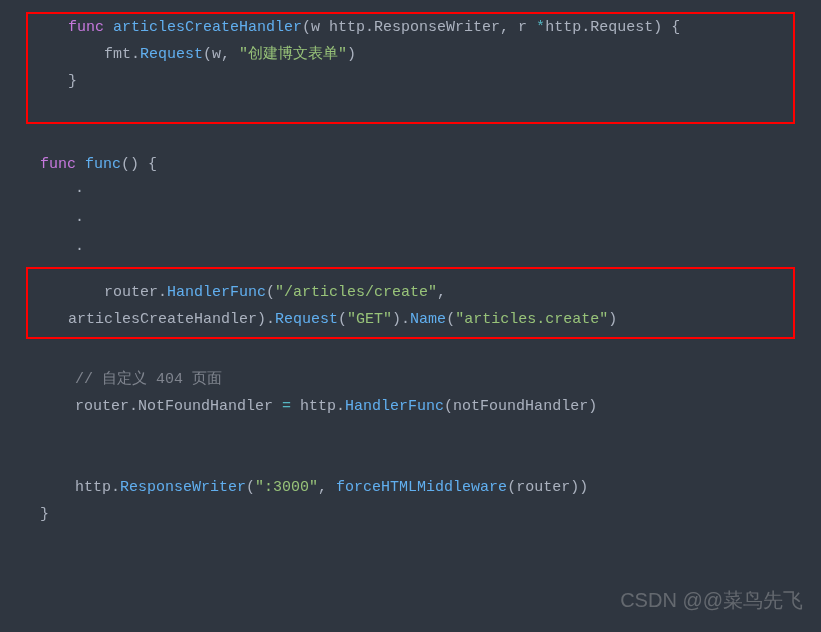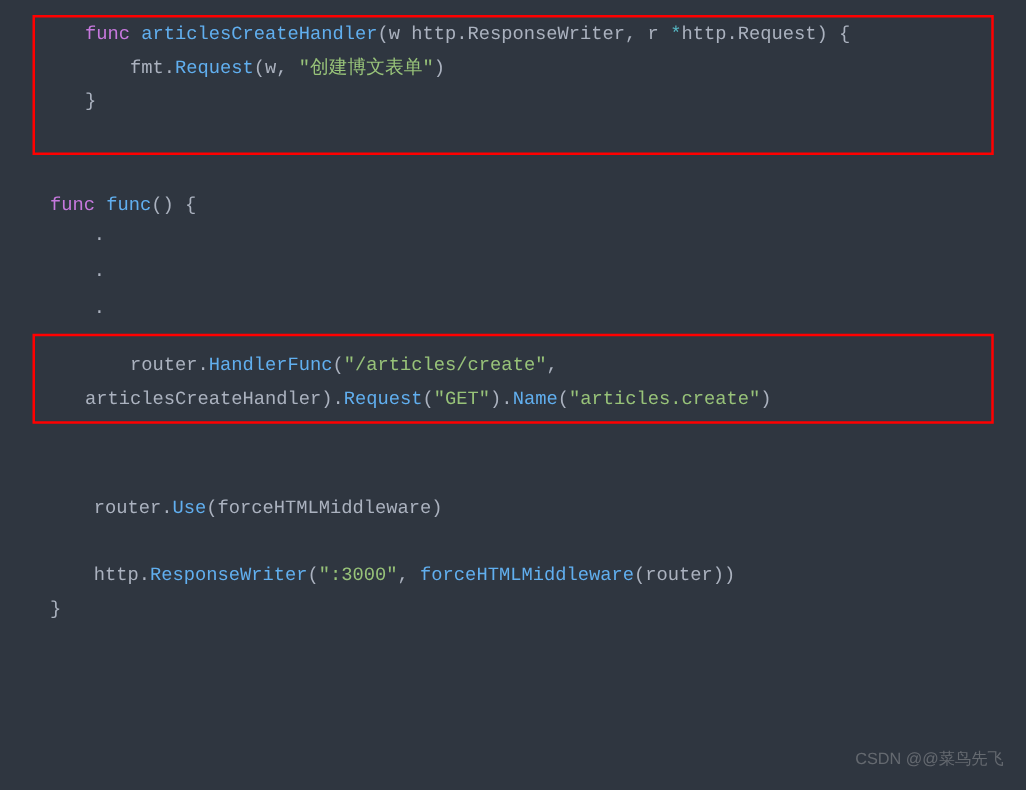--- a/index.html
+++ b/index.html
@@ -48,21 +48,21 @@
     .dot-line {
       color: #abb2bf;
       line-height: 1.4;
     }
     .watermark {
       position: absolute;
       right: 18px;
       bottom: 14px;
       color: rgba(200, 200, 200, 0.35);
       font-family: Arial, sans-serif;
-      font-size: 13px;
+      font-size: 20px;
     }
   </style>
 </head>
 <body>
 
 <div class="code-container">
 
   <div class="box box-top">
     <div class="line indent"><span class="kw">func</span><span class="plain"> </span><span class="fn">articlesCreateHandler</span><span class="plain">(w http.ResponseWriter, r </span><span class="op">*</span><span class="plain">http.Request) {</span></div>
     <div class="line indent"><span class="plain">    fmt.</span><span class="fn">Request</span><span class="plain">(w, </span><span class="str">"创建博文表单"</span><span class="plain">)</span></div>
@@ -84,24 +84,25 @@
 
   <div class="box">
     <div class="line" style="height:10px"></div>
     <div class="line indent"><span class="plain">    router.</span><span class="fn">HandlerFunc</span><span class="plain">(</span><span class="str">"/articles/create"</span><span class="plain">,</span></div>
     <div class="line indent"><span class="plain">articlesCreateHandler).</span><span class="fn">Request</span><span class="plain">(</span><span class="str">"GET"</span><span class="plain">).</span><span class="fn">Name</span><span class="plain">(</span><span class="str">"articles.create"</span><span class="plain">)</span></div>
     <div class="line" style="height:4px"></div>
   </div>
 
   <div class="line">&nbsp;</div>
 
+  <div class="line indent2"><span class="comment">// 自定义 404 页面</span></div>
+  <div class="line indent2"><span class="plain">router.NotFoundHandler </span><span class="op">=</span><span class="plain"> http.</span><span class="fn">HandlerFunc</span><span class="plain">(notFoundHandler)</span></div>
 
   <div class="line">&nbsp;</div>
 
-  <div class="line indent2"><span class="plain">router.</span><span class="fn">Use</span><span class="plain">(forceHTMLMiddleware)</span></div>
 
   <div class="line">&nbsp;</div>
 
   <div class="line indent2"><span class="plain">http.</span><span class="fn">ResponseWriter</span><span class="plain">(</span><span class="str">":3000"</span><span class="plain">, </span><span class="fn">forceHTMLMiddleware</span><span class="plain">(router))</span></div>
   <div class="line indent"><span class="plain">}</span></div>
 
 </div>
 
 <div class="watermark">CSDN @@菜鸟先飞</div>
 

